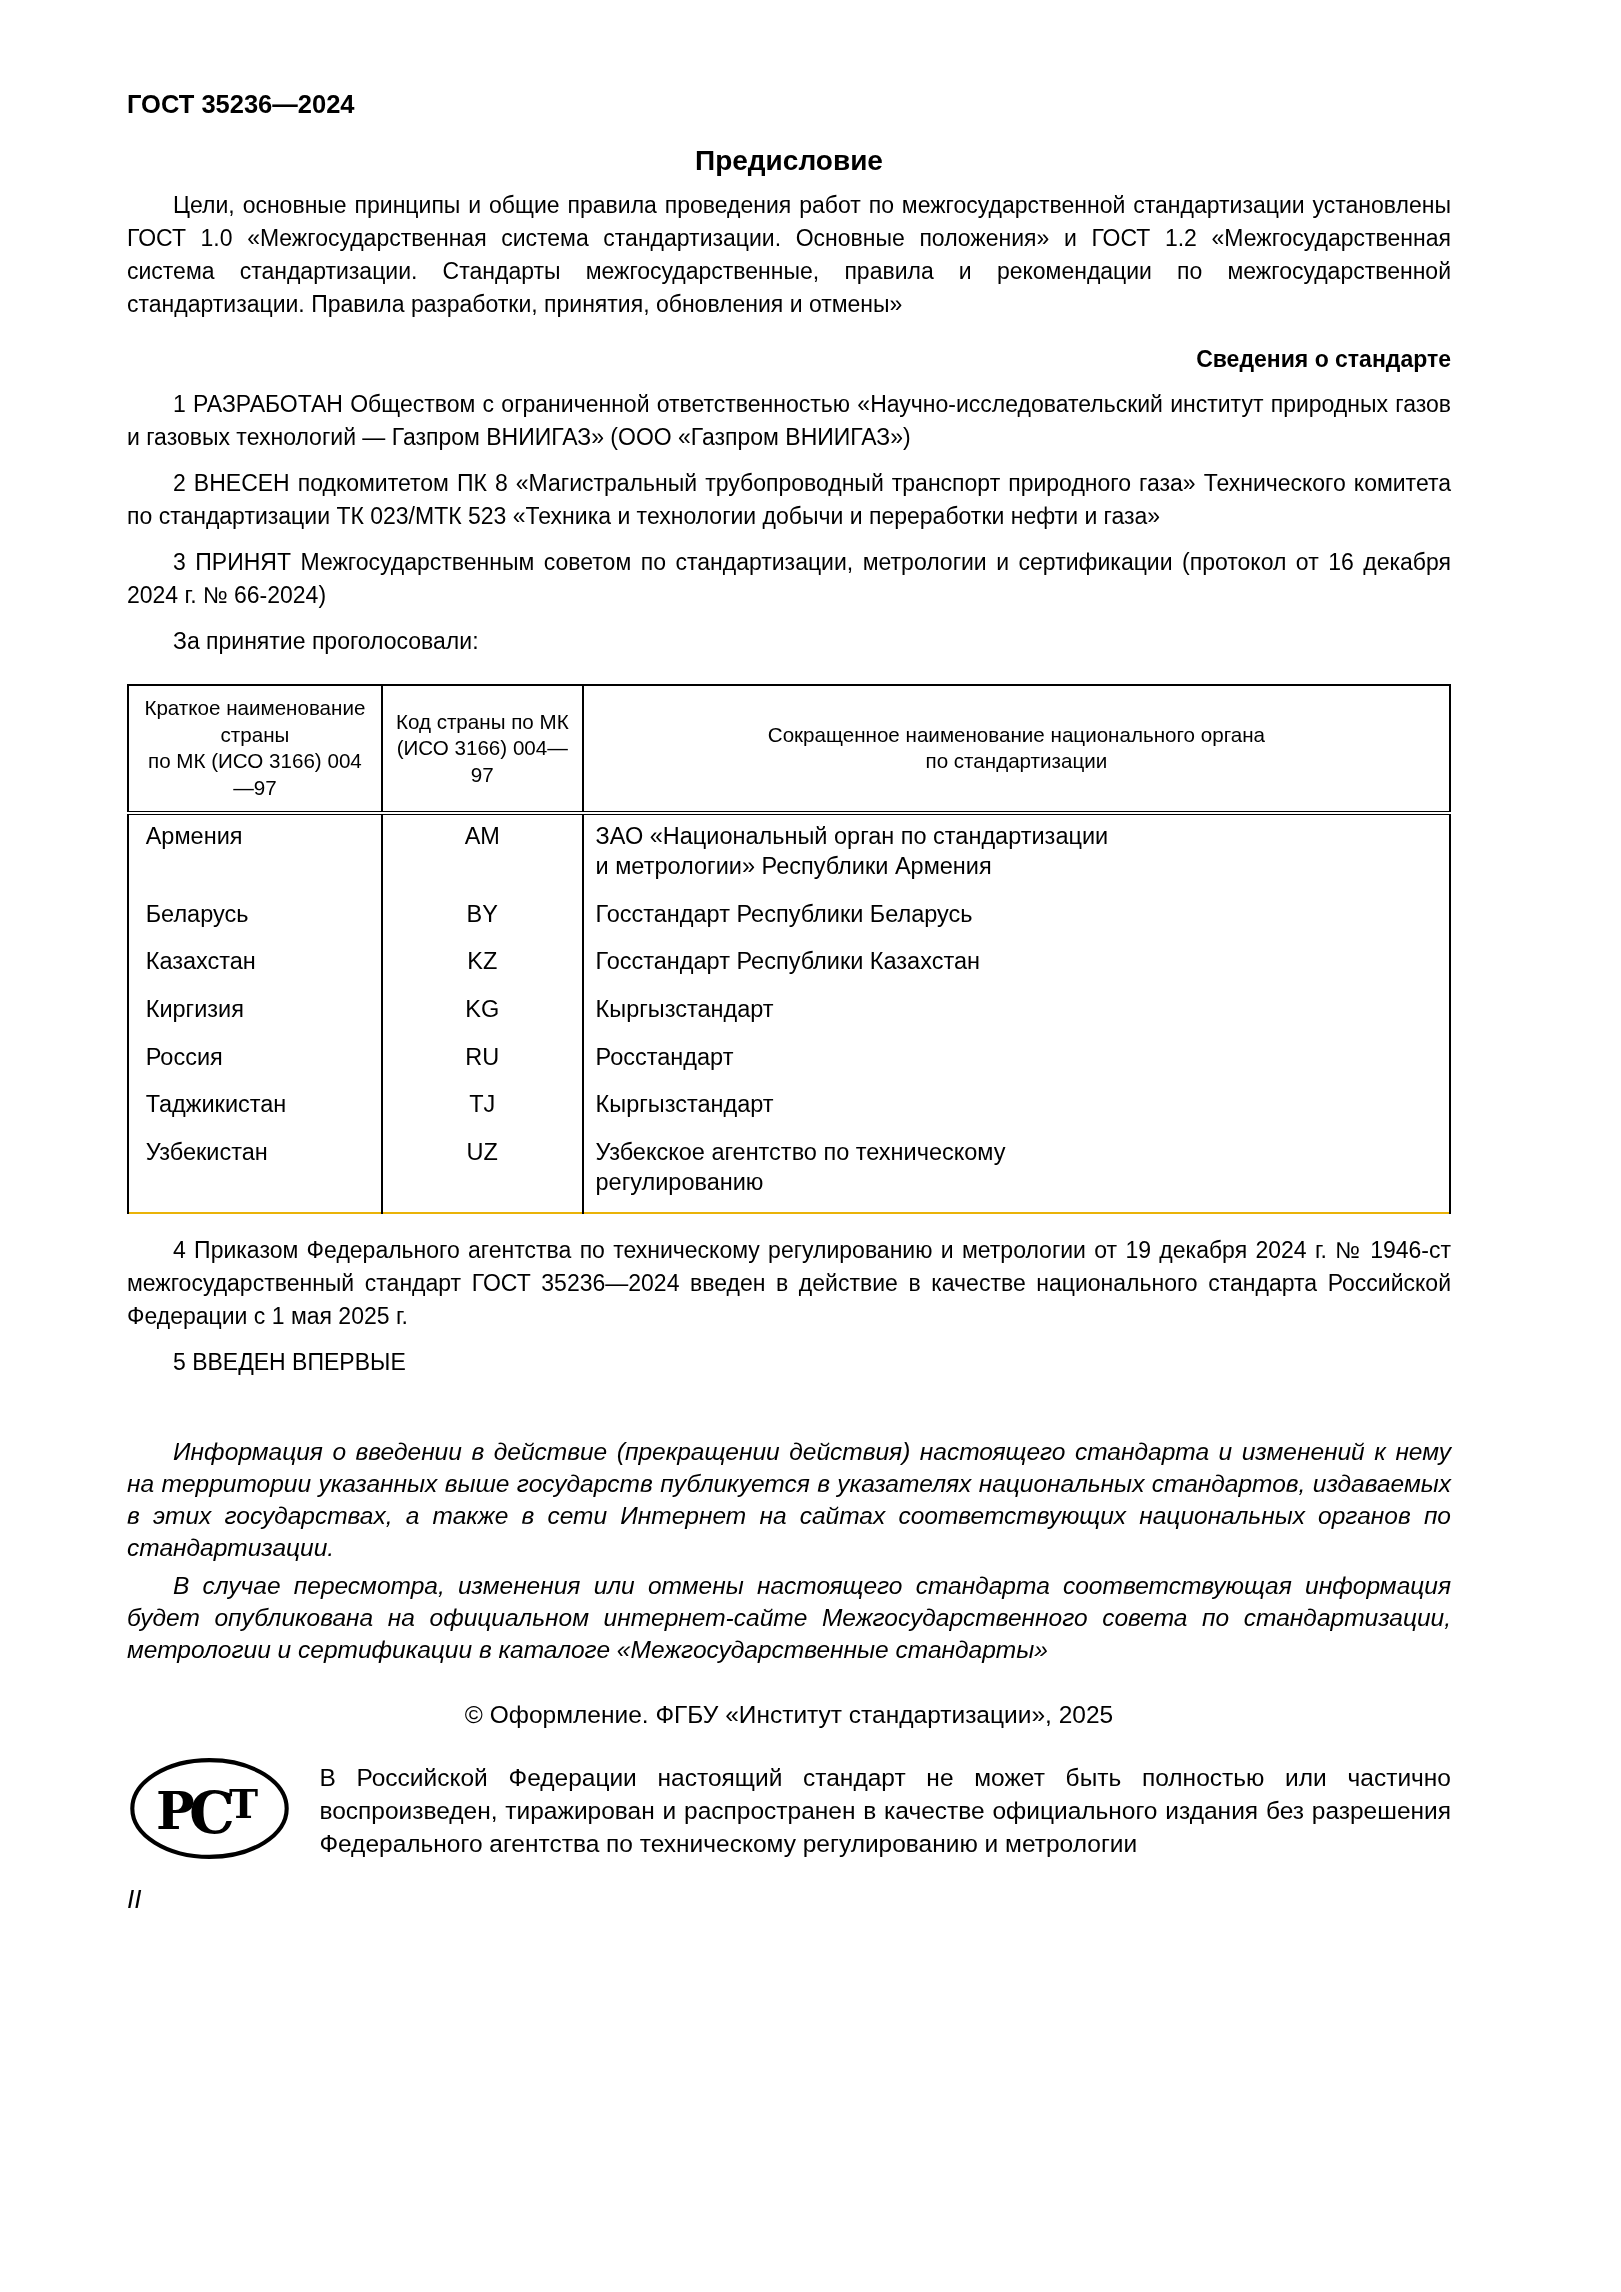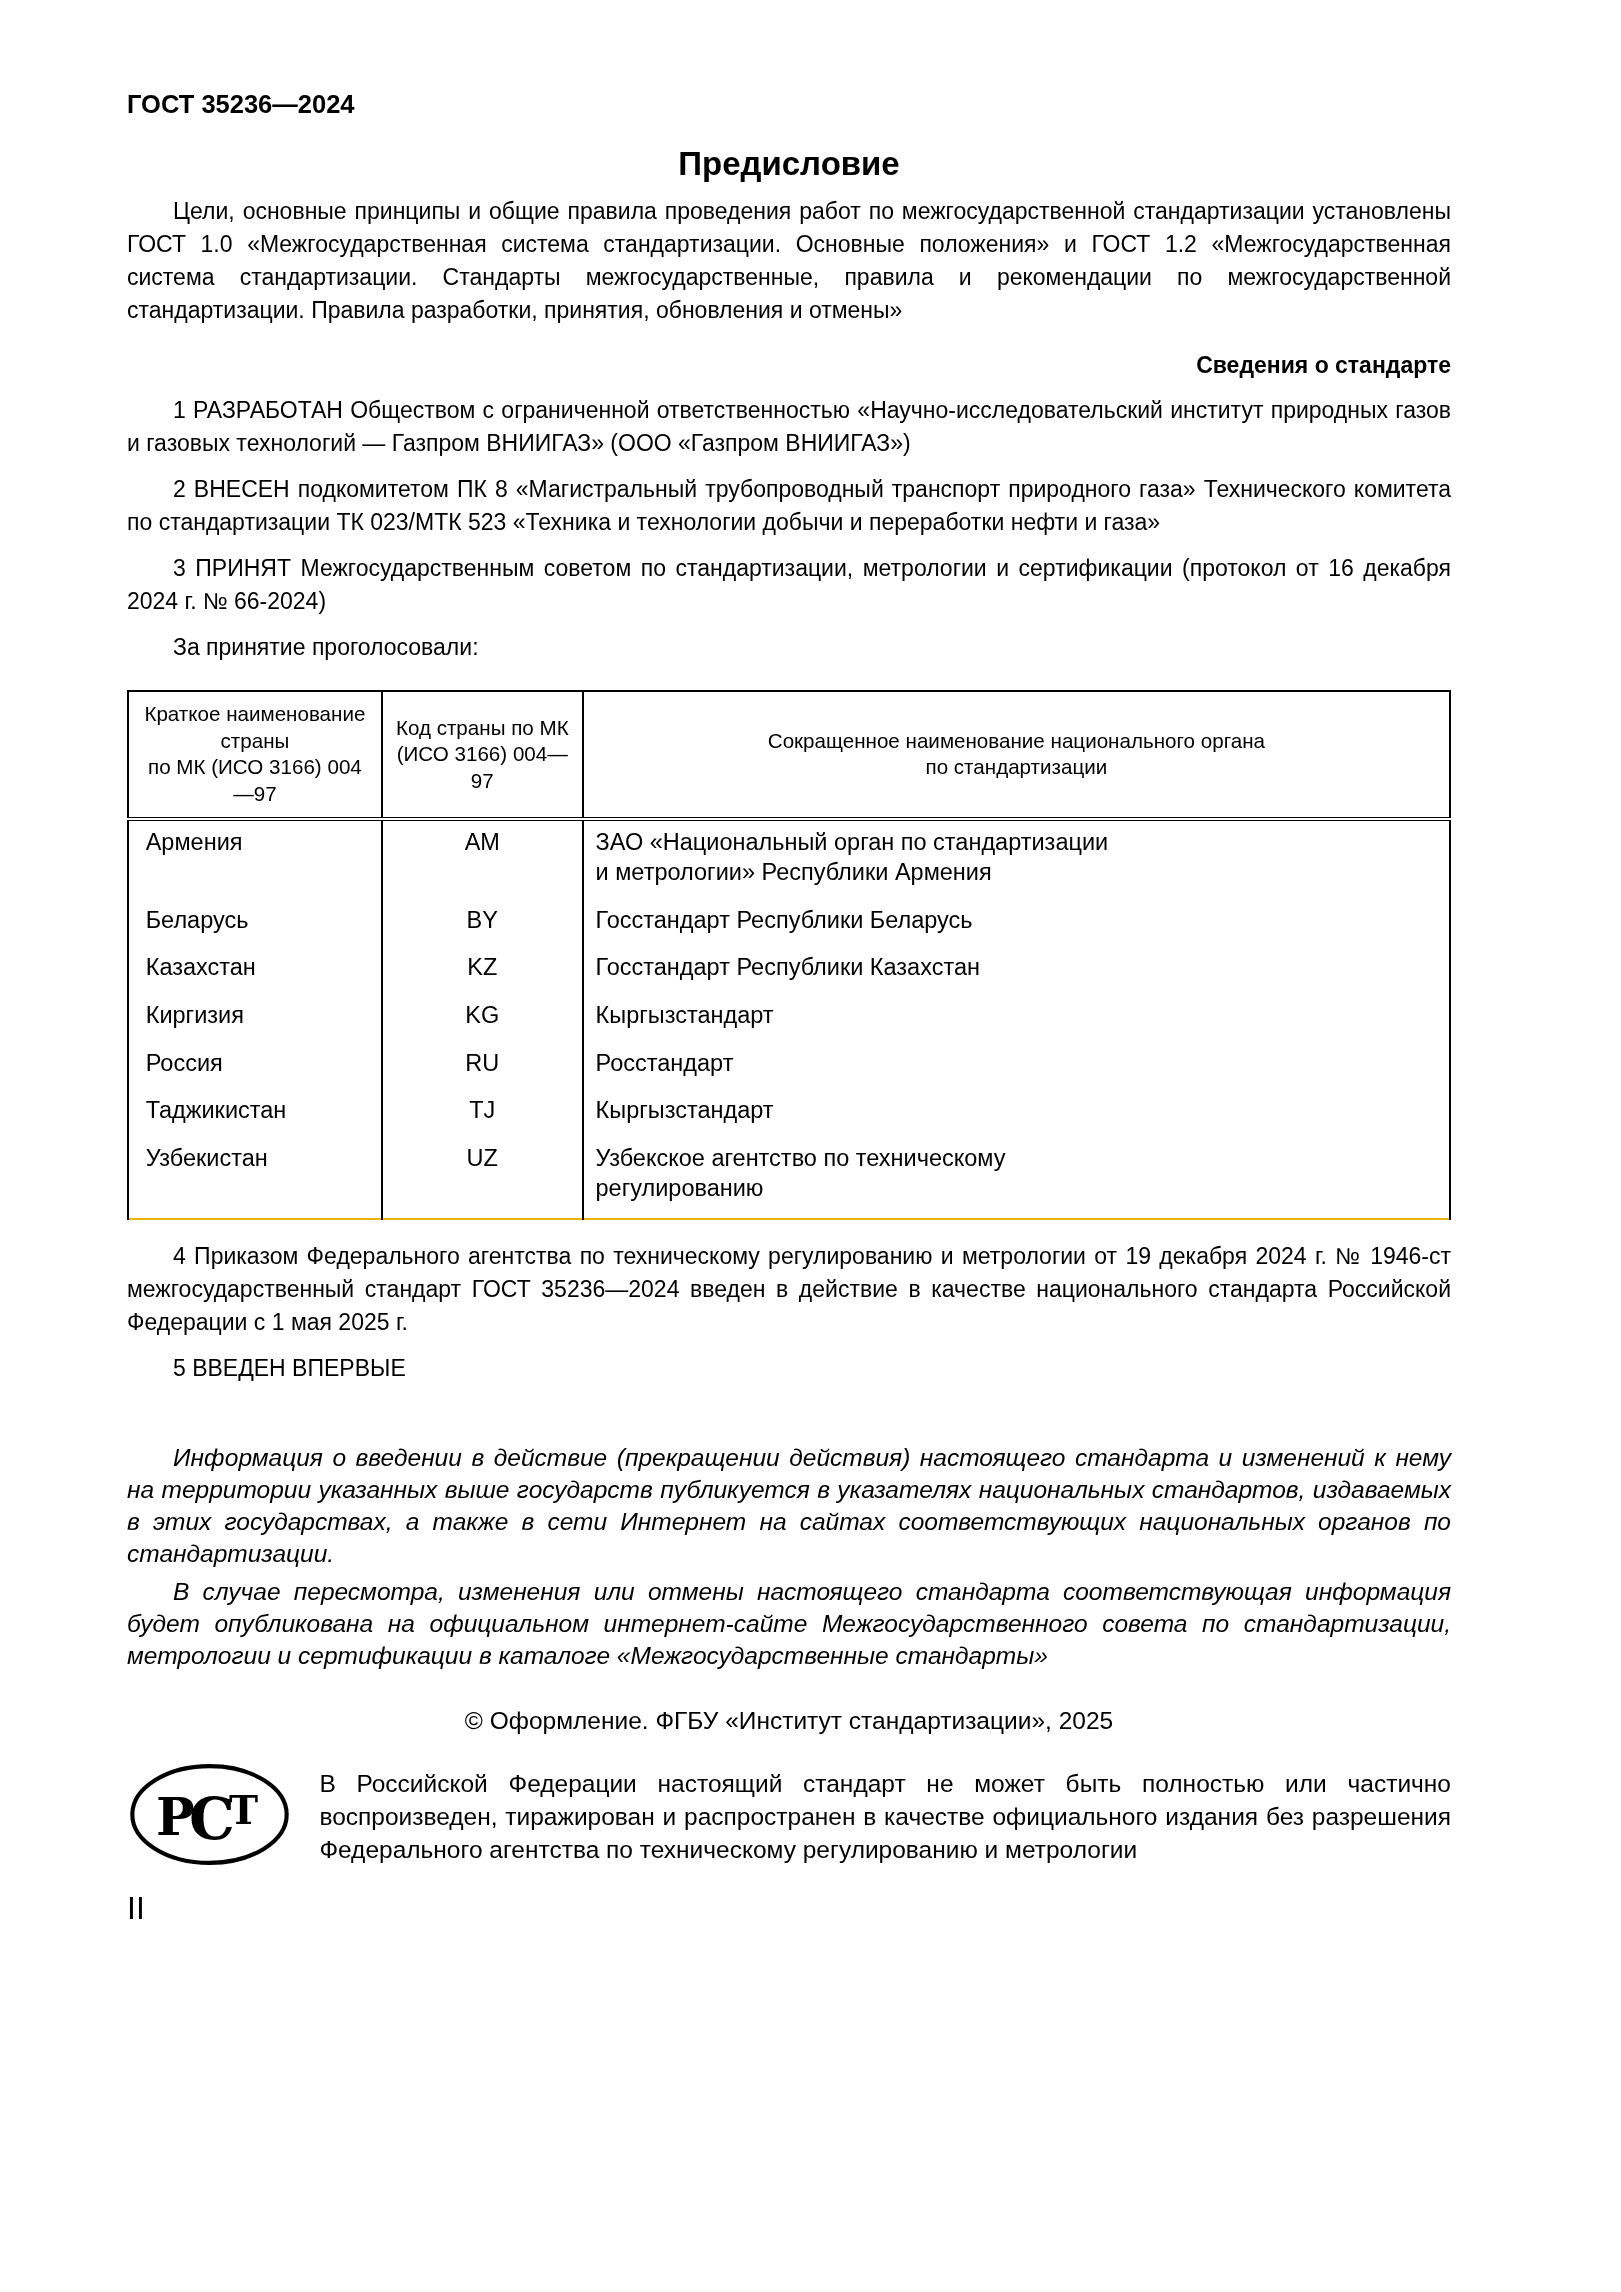--- a/index.html
+++ b/index.html
@@ -17,21 +17,21 @@
     width: 1580px;
     height: 2293px;
     padding: 90px 129px 0 127px;
   }
   .doc-code {
     font-size: 25.5px;
     font-weight: 700;
   }
   .title {
     margin: 25.5px 0 0 0;
-    font-size: 33px;
+    font-size: 28px;
     font-weight: 700;
     text-align: center;
   }
   .para {
     margin: 12.7px 0 0 0;
     font-size: 23px;
     line-height: 33px;
     text-align: justify;
     text-indent: 46px;
   }
@@ -99,21 +99,22 @@
   }
   .repro-text {
     flex: 1 1 auto;
     margin: 0;
     font-size: 24.5px;
     line-height: 33px;
     text-align: justify;
   }
   .page-number {
     margin-top: 17.6px;
-    font-size: 32px;
+    font-size: 26px;
+    font-style: italic;
   }
 </style>
 </head>
 <body>
 
 <div class="page">
 
   <div class="doc-code">ГОСТ 35236—2024</div>
 
   <h1 class="title">Предисловие</h1>

